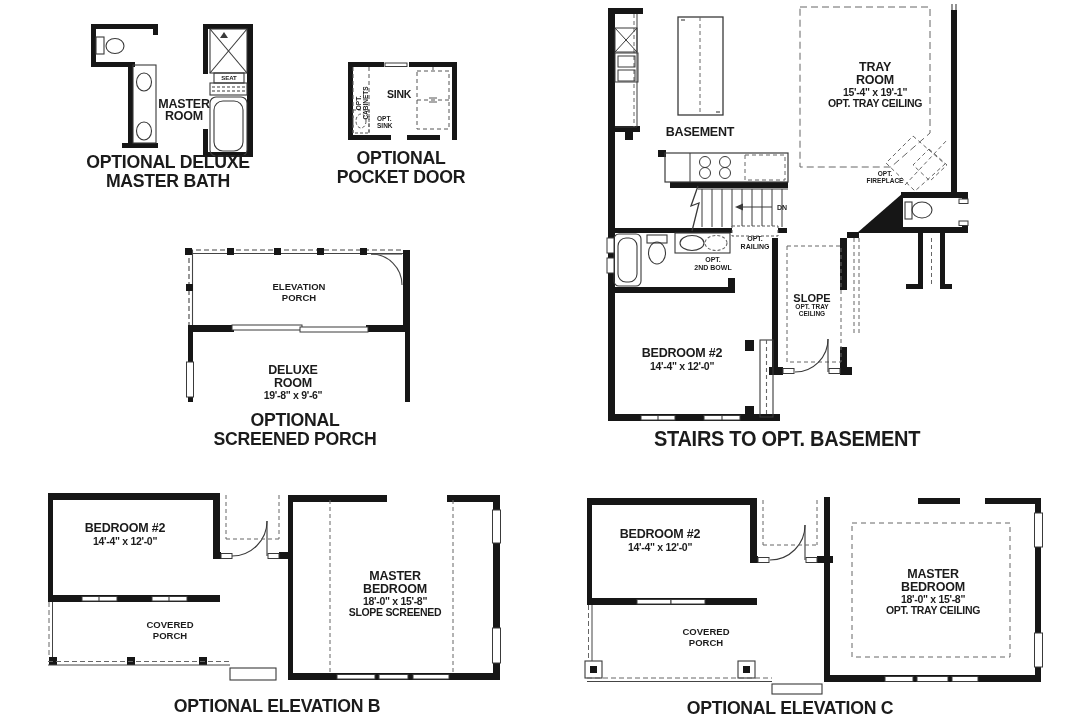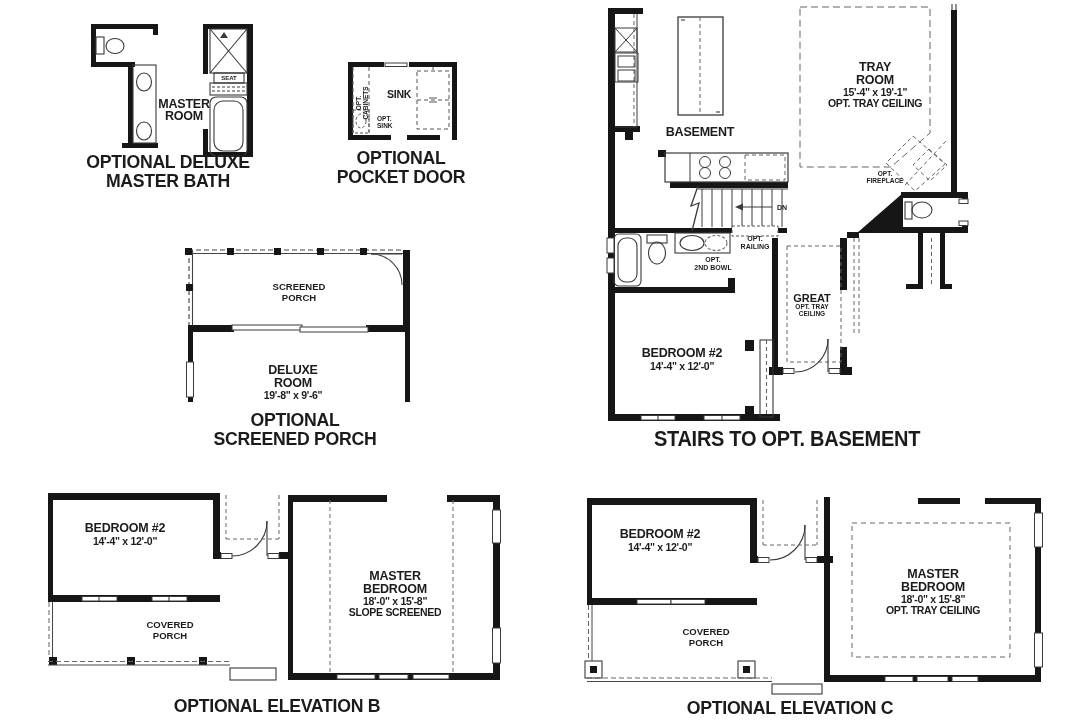--- a/index.html
+++ b/index.html
@@ -118,21 +118,21 @@
       <rect x="8" y="92" width="5" height="31"></rect>
         <rect x="8" y="156" width="5" height="6"></rect>
       <rect x="225" y="92" width="5" height="70"></rect>
     </g>
     <g fill="#fff" stroke="#3a3a3a" stroke-width="1">
       <rect x="52" y="85" width="70" height="5"></rect>
         <rect x="120" y="87" width="68" height="5"></rect>
       <rect x="6.5" y="122" width="7" height="35"></rect>
     </g>
   </svg>
-  <div class="lbl t9" style="left:299px;top:282px">SCREENED</div>
+  <div class="lbl t9" style="left:299px;top:282px">ELEVATION</div>
   <div class="lbl t9" style="left:299px;top:293px">PORCH</div>
   <div class="lbl t12" style="left:293px;top:364px">DELUXE</div>
   <div class="lbl t12" style="left:293px;top:377px">ROOM</div>
   <div class="lbl t10" style="left:293px;top:390px">19'-8" x 9'-6"</div>
   <div class="lbl cap" style="left:295px;top:410px">OPTIONAL</div>
   <div class="lbl cap" style="left:295px;top:429px">SCREENED PORCH</div>
 
   <svg style="left:595px;top:0" width="430" height="430" viewBox="0 0 430 430">
 
     <g fill="#161616">
@@ -254,21 +254,21 @@
   <div class="lbl t12" style="left:875px;top:74px">ROOM</div>
   <div class="lbl t10" style="left:875px;top:87px">15'-4" x 19'-1"</div>
   <div class="lbl t10" style="left:875px;top:98px">OPT. TRAY CEILING</div>
   <div class="lbl t65" style="left:885px;top:171px">OPT.</div>
   <div class="lbl t65" style="left:885px;top:178px">FIREPLACE</div>
   <div class="lbl t7" style="left:782px;top:204px">DN</div>
   <div class="lbl t7" style="left:755px;top:235px">OPT.</div>
   <div class="lbl t7" style="left:755px;top:243px">RAILING</div>
   <div class="lbl t7" style="left:713px;top:256px">OPT.</div>
   <div class="lbl t7" style="left:713px;top:264px">2ND BOWL</div>
-  <div class="lbl t11" style="left:812px;top:293px">GREAT</div>
+  <div class="lbl t11" style="left:812px;top:293px">SLOPE</div>
   <div class="lbl t65" style="left:812px;top:304px">OPT. TRAY</div>
   <div class="lbl t65" style="left:812px;top:311px">CEILING</div>
   <div class="lbl t12" style="left:682px;top:347px">BEDROOM #2</div>
   <div class="lbl t10" style="left:682px;top:361px">14'-4" x 12'-0"</div>
   <div class="lbl cap caplg" style="left:787px;top:429px">STAIRS TO OPT. BASEMENT</div>
 
   <svg style="left:40px;top:485px" width="470" height="222" viewBox="0 0 470 222">
     <g fill="#161616">
       <rect x="8" y="8" width="167" height="7"></rect>
         <rect x="8" y="8" width="5" height="107"></rect>

